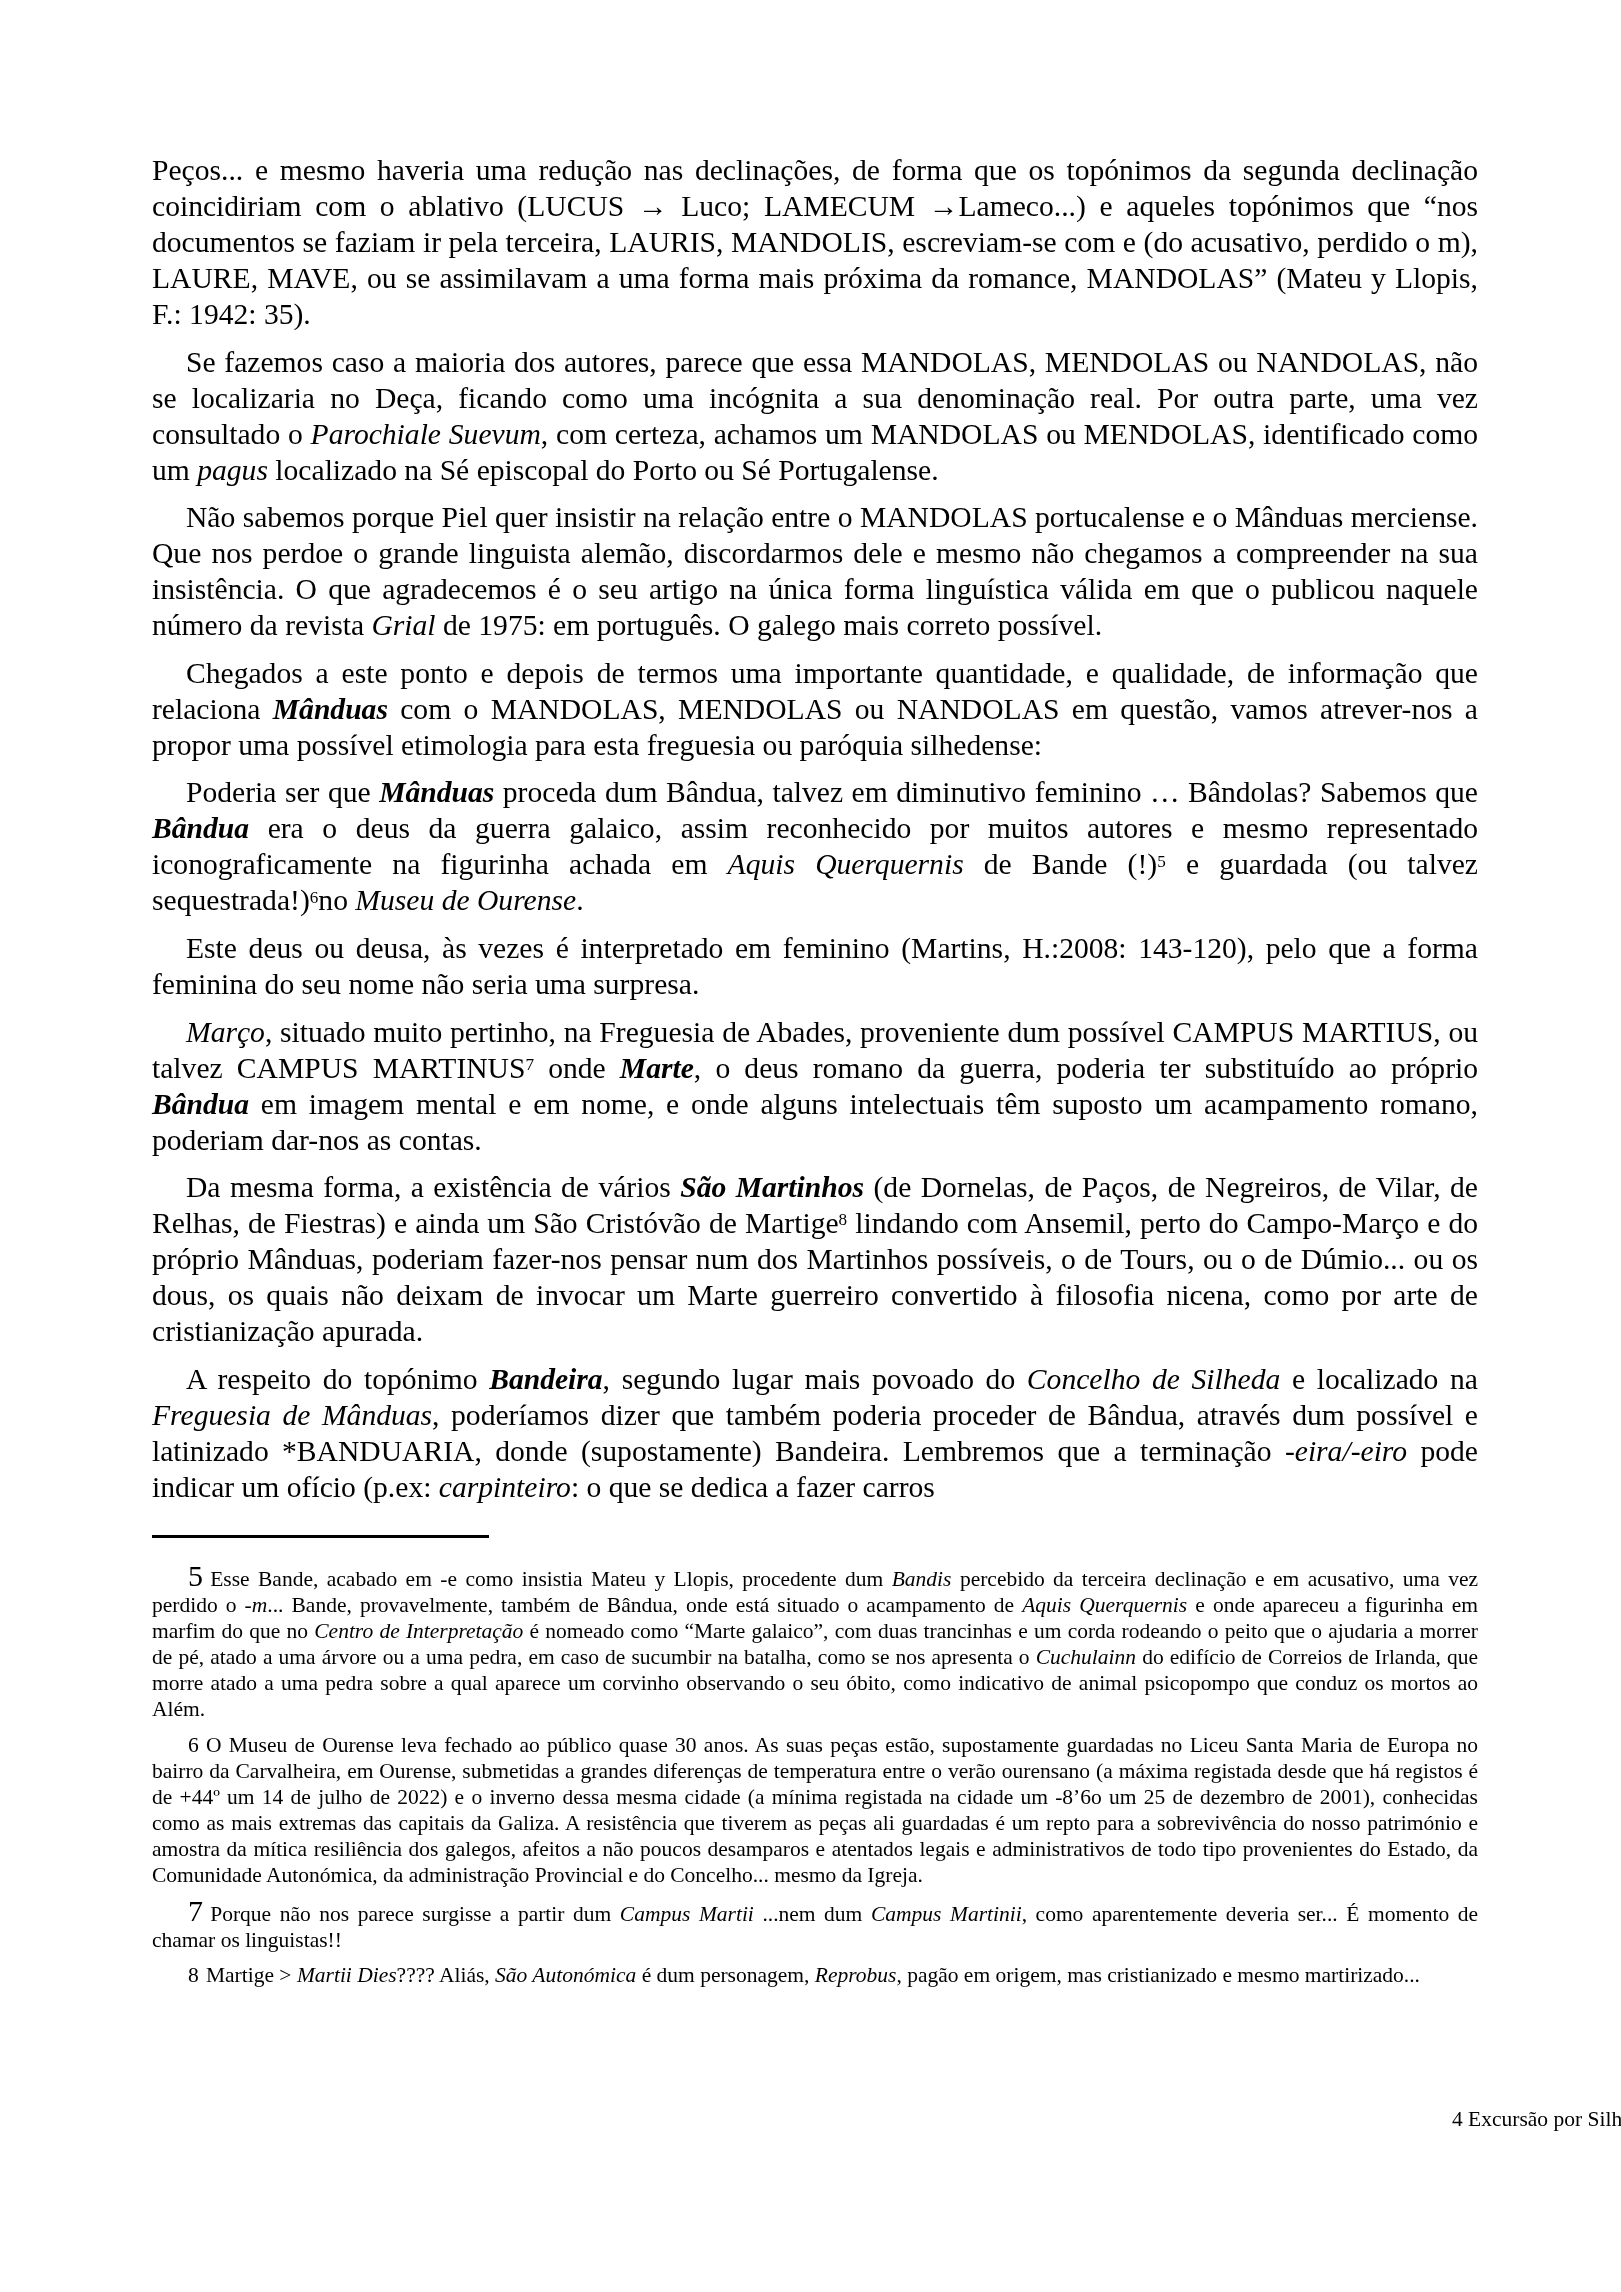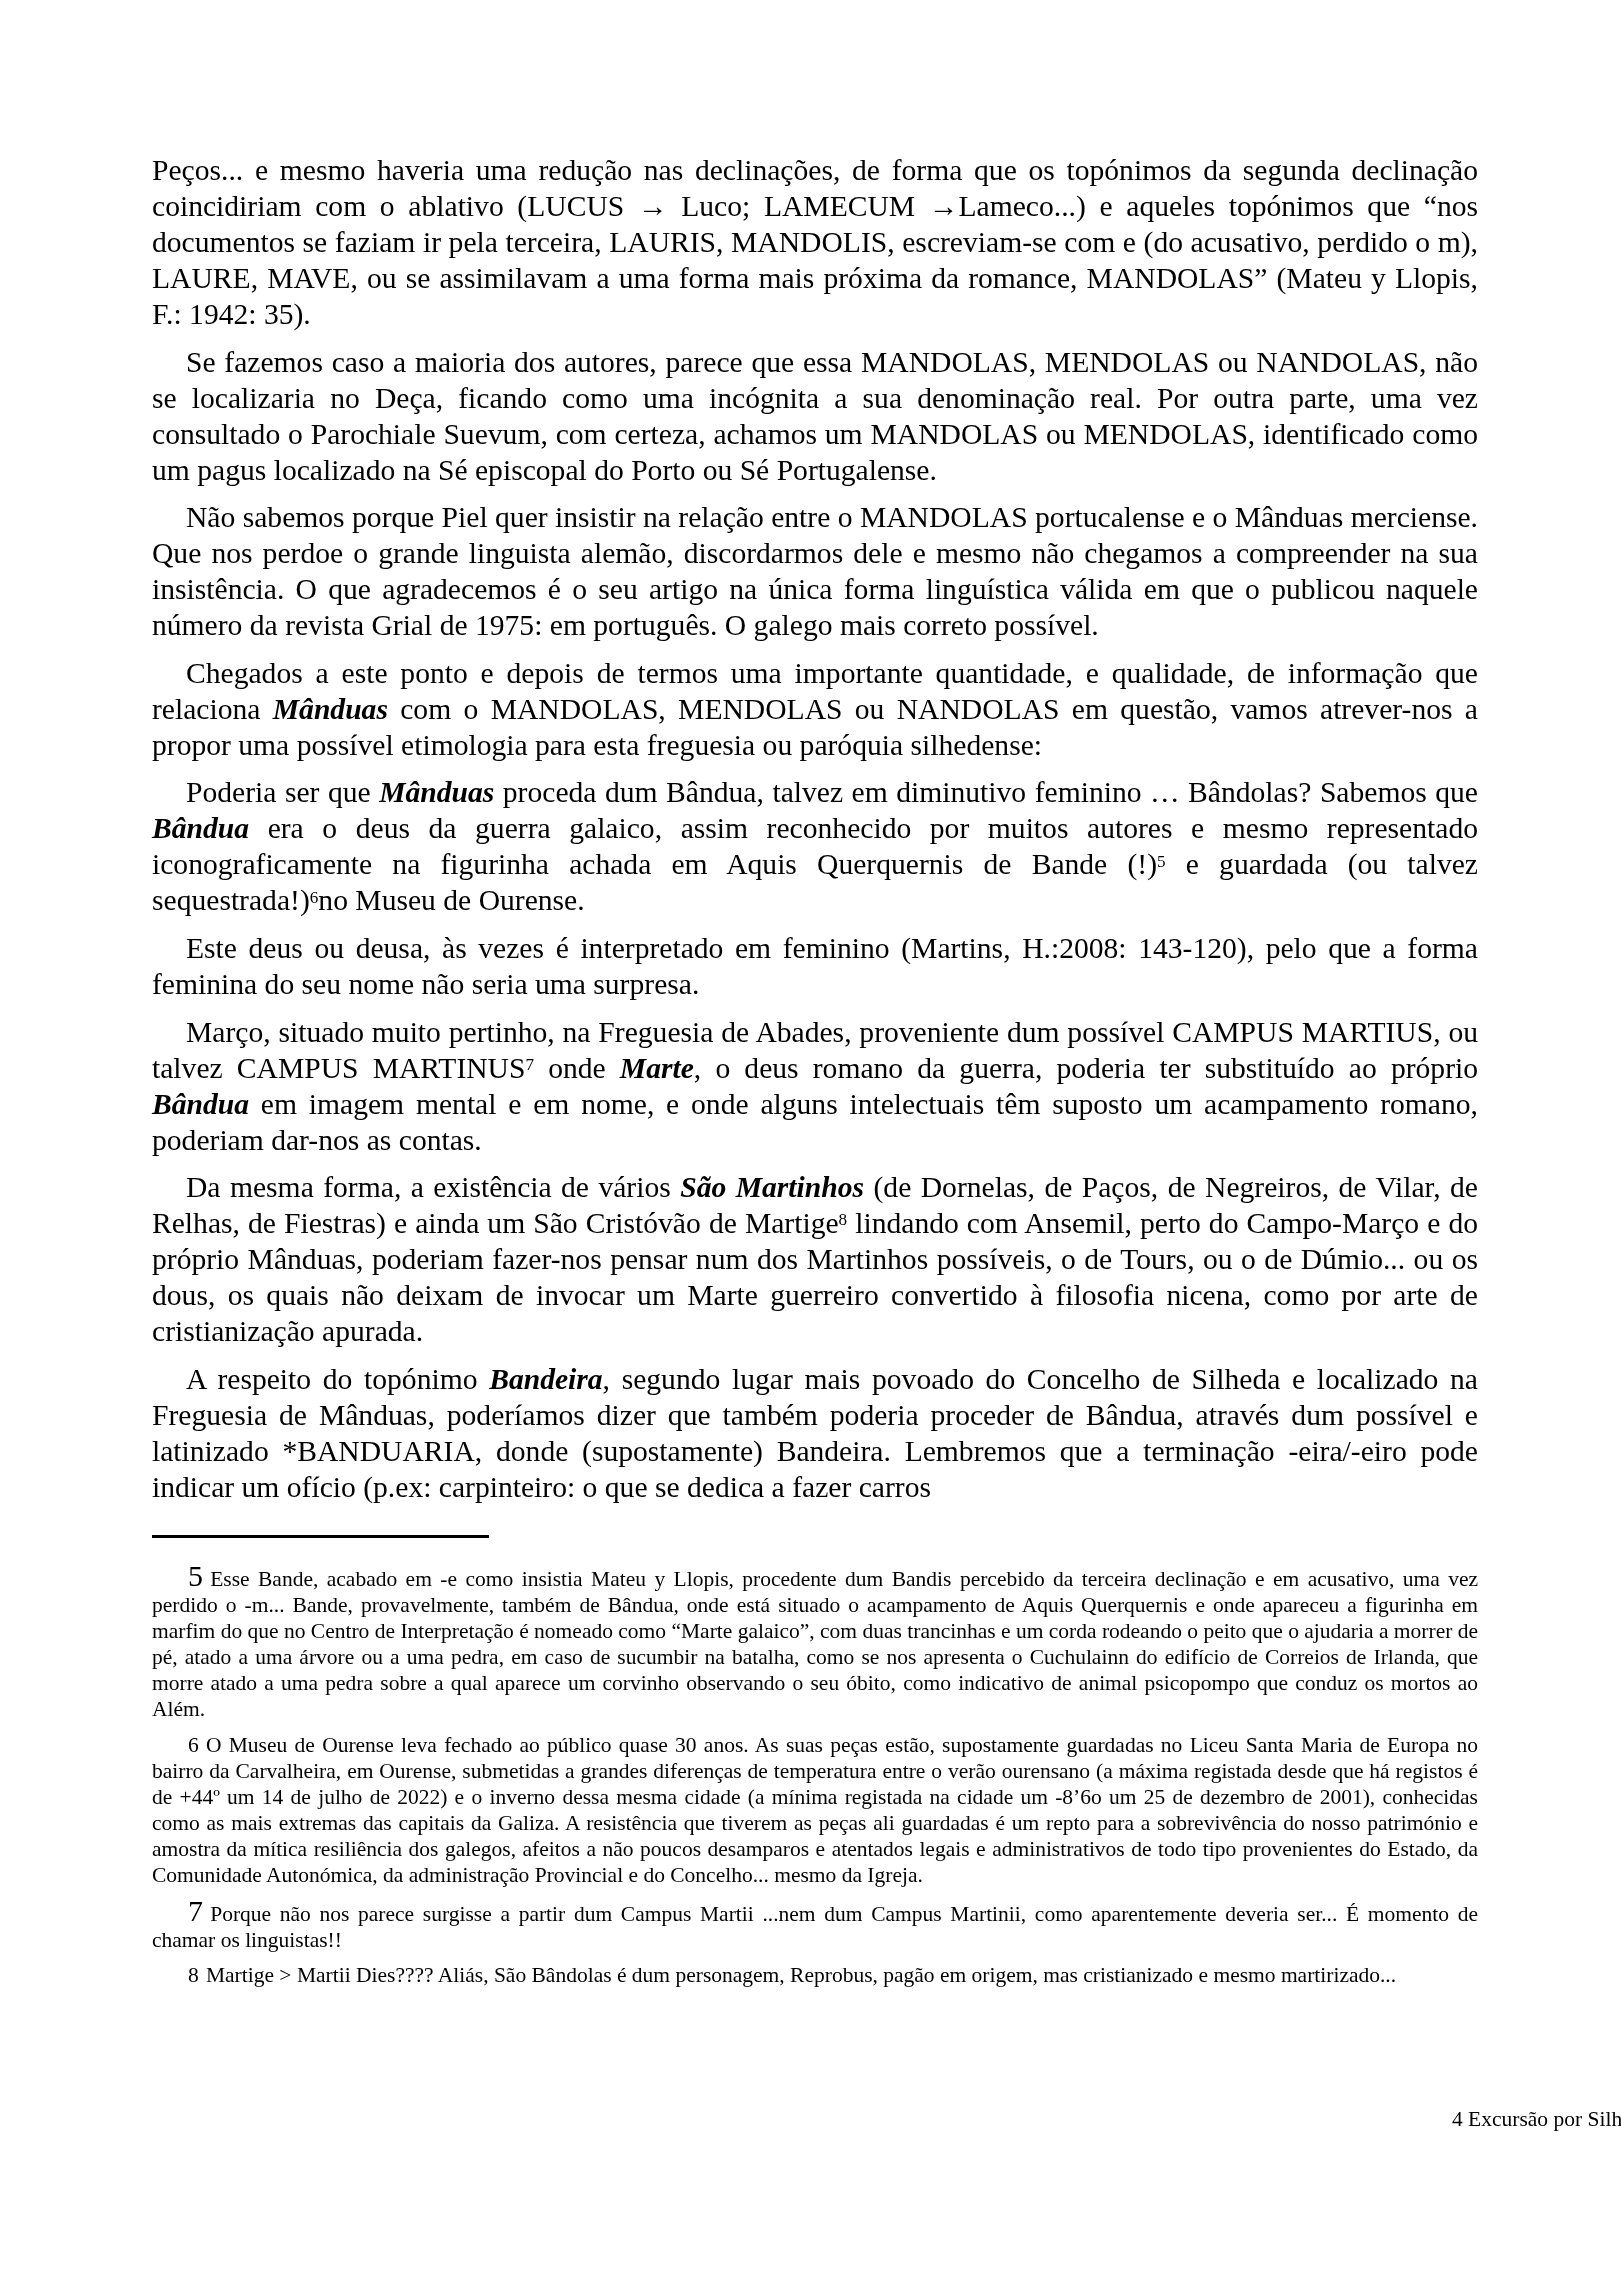--- a/index.html
+++ b/index.html
@@ -19,21 +19,21 @@
   }
   .body-p{
     margin:0 0 11.6px 0;
     font-size:29.6px;
     line-height:36px;
     text-align:justify;
     text-indent:34px;
   }
   .body-p.no-indent{text-indent:0;}
   .run-b{font-weight:bold;font-style:italic;}
-  .run-i{}
+  .run-i{font-style:italic;}
   .run-sup{font-size:0.58em;position:relative;top:-0.45em;line-height:0;}
   .fn-sep{
     width:337px;height:0;
     border-top:3.6px solid #000000;
     margin:30px 0 25px 0;
   }
   .footnotes{font-size:21.5px;line-height:26px;}
   .fn{
     margin:0 0 9.9px 0;
     text-align:justify;
@@ -65,19 +65,19 @@
     <p class="body-p"><span class="run-i">Março</span><span>, situado muito pertinho, na Freguesia de Abades, proveniente dum possível CAMPUS MARTIUS, ou talvez CAMPUS MARTINUS</span><span class="run-sup">7</span><span> onde </span><span class="run-b">Marte</span><span>, o deus romano da guerra, poderia ter substituído ao próprio </span><span class="run-b">Bândua</span><span> em imagem mental e em nome, e onde alguns intelectuais têm suposto um acampamento romano, poderiam dar-nos as contas.</span></p>
     <p class="body-p"><span>Da mesma forma, a existência de vários </span><span class="run-b">São Martinhos</span><span> (de Dornelas, de Paços, de Negreiros, de Vilar, de Relhas, de Fiestras) e ainda um São Cristóvão de Martige</span><span class="run-sup">8</span><span> lindando com Ansemil, perto do Campo-Março e do próprio Mânduas, poderiam fazer-nos pensar num dos Martinhos possíveis, o de Tours, ou o de Dúmio... ou os dous, os quais não deixam de invocar um Marte guerreiro convertido à filosofia nicena, como por arte de cristianização apurada.</span></p>
     <p class="body-p"><span>A respeito do topónimo </span><span class="run-b">Bandeira</span><span>, segundo lugar mais povoado do </span><span class="run-i">Concelho de Silheda</span><span> e localizado na </span><span class="run-i">Freguesia de Mânduas</span><span>, poderíamos dizer que também poderia proceder de Bândua, através dum possível e latinizado *BANDUARIA, donde (supostamente) Bandeira. Lembremos que a terminação </span><span class="run-i">-eira/-eiro</span><span> pode indicar um ofício (p.ex: </span><span class="run-i">carpinteiro</span><span>: o que se dedica a fazer carros</span></p>
 
     <div class="fn-sep"></div>
 
     <div class="footnotes">
       <p class="fn"><span class="fn-num fn-num-large">5</span><span><span>Esse Bande, acabado em -e como insistia Mateu y Llopis, procedente dum </span><span class="run-i">Bandis</span><span> percebido da terceira declinação e em acusativo, uma vez perdido o </span><span class="run-i">-m</span><span>... Bande, provavelmente, também de Bândua, onde está situado o acampamento de </span><span class="run-i">Aquis Querquernis</span><span> e onde apareceu a figurinha em marfim do que no </span><span class="run-i">Centro de Interpretação</span><span> é nomeado como “Marte galaico”, com duas trancinhas e um corda rodeando o peito que o ajudaria a morrer de pé, atado a uma árvore ou a uma pedra, em caso de sucumbir na batalha, como se nos apresenta o </span><span class="run-i">Cuchulainn</span><span> do edifício de Correios de Irlanda, que morre atado a uma pedra sobre a qual aparece um corvinho observando o seu óbito, como indicativo de animal psicopompo que conduz os mortos ao Além.</span></span></p>
       <p class="fn"><span class="fn-num">6</span><span><span>O Museu de Ourense leva fechado ao público quase 30 anos. As suas peças estão, supostamente guardadas no Liceu Santa Maria de Europa no bairro da Carvalheira, em Ourense, submetidas a grandes diferenças de temperatura entre o verão ourensano (a máxima registada desde que há registos é de +44º um 14 de julho de 2022) e o inverno dessa mesma cidade (a mínima registada na cidade um -8’6o um 25 de dezembro de 2001), conhecidas como as mais extremas das capitais da Galiza. A resistência que tiverem as peças ali guardadas é um repto para a sobrevivência do nosso património e amostra da mítica resiliência dos galegos, afeitos a não poucos desamparos e atentados legais e administrativos de todo tipo provenientes do Estado, da Comunidade Autonómica, da administração Provincial e do Concelho... mesmo da Igreja.</span></span></p>
       <p class="fn"><span class="fn-num fn-num-large">7</span><span><span>Porque não nos parece surgisse a partir dum </span><span class="run-i">Campus Martii</span><span> ...nem dum </span><span class="run-i">Campus Martinii</span><span>, como aparentemente deveria ser... É momento de chamar os linguistas!!</span></span></p>
-      <p class="fn"><span class="fn-num">8</span><span><span>Martige &gt; </span><span class="run-i">Martii Dies</span><span>???? Aliás, </span><span class="run-i">São Bândolas</span><span> é dum personagem, </span><span class="run-i">Reprobus</span><span>, pagão em origem, mas cristianizado e mesmo martirizado...</span></span></p>
+      <p class="fn"><span class="fn-num">8</span><span><span>Martige &gt; </span><span class="run-i">Martii Dies</span><span>???? Aliás, </span><span class="run-i">São Autonómica</span><span> é dum personagem, </span><span class="run-i">Reprobus</span><span>, pagão em origem, mas cristianizado e mesmo martirizado...</span></span></p>
     </div>
   </div>
 
   <div class="footer">4 Excursão por Silheda</div>
 </div>
 
 
 </body></html>

